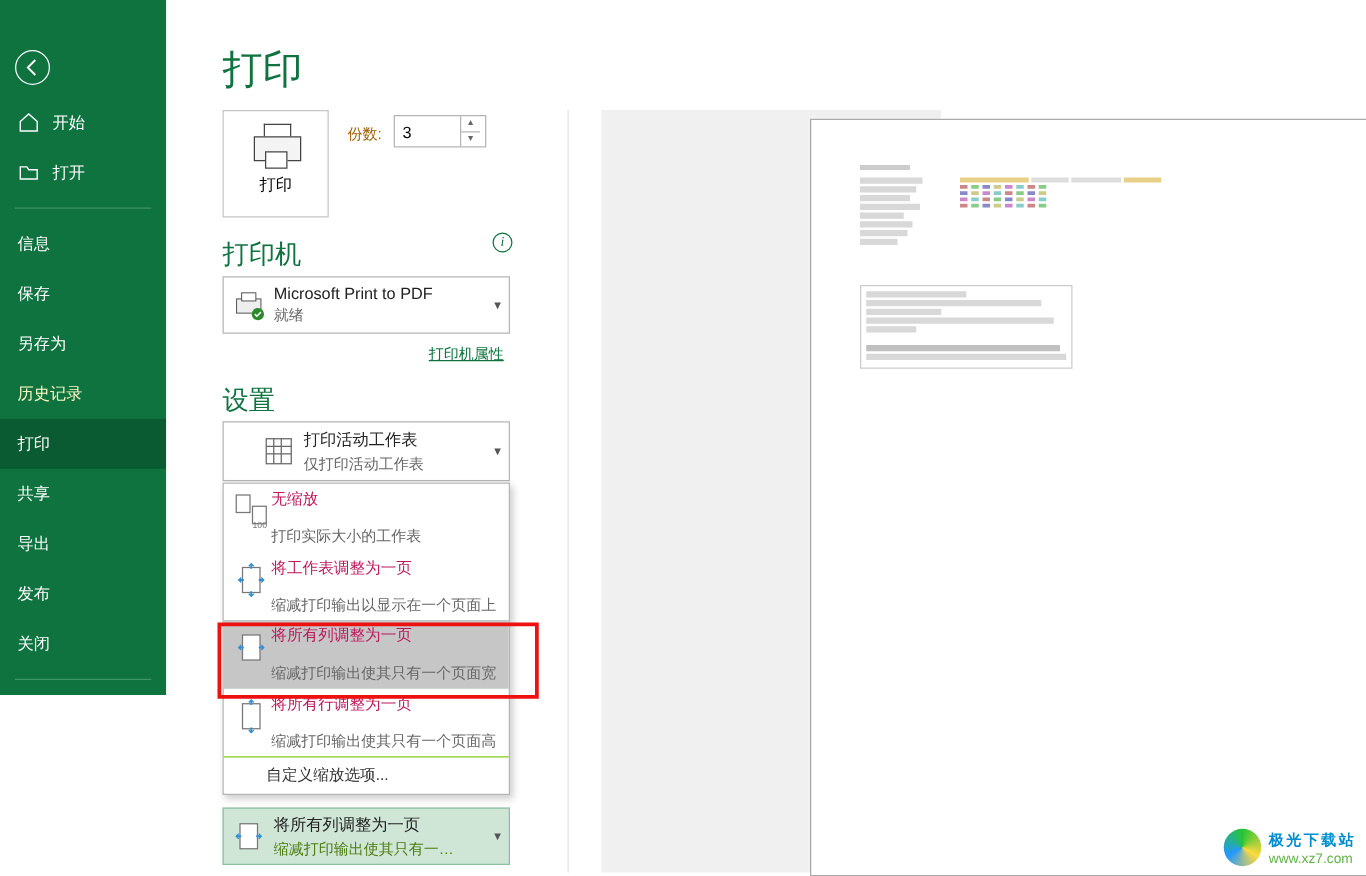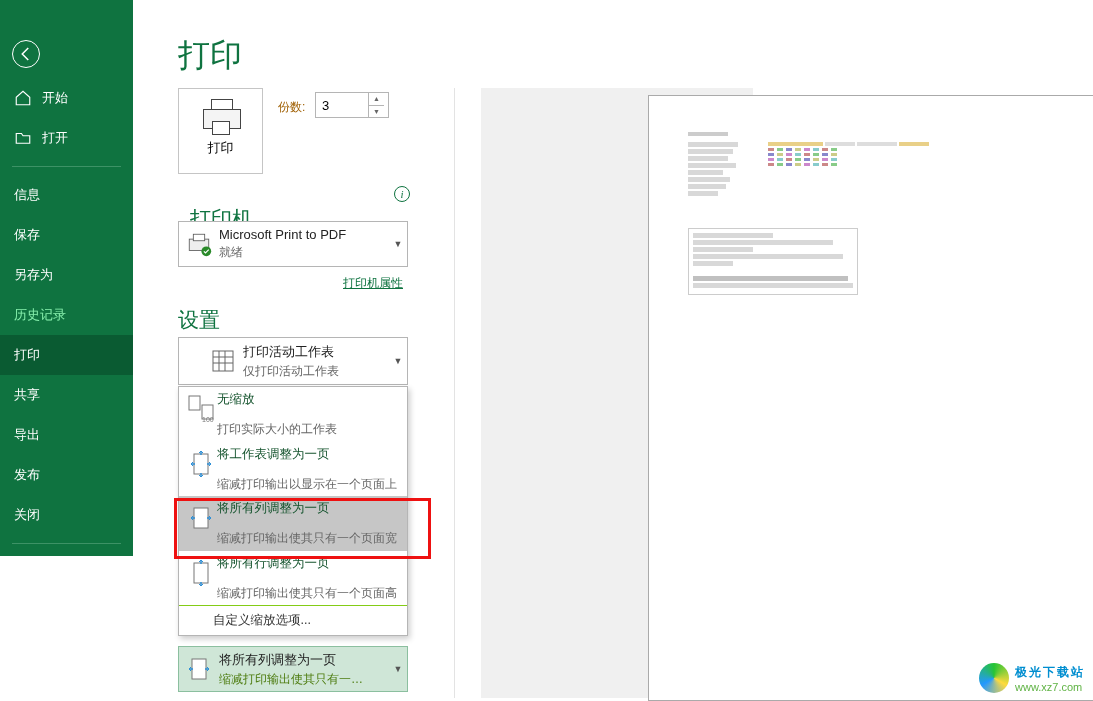--- a/index.html
+++ b/index.html
@@ -5,63 +5,63 @@
 * { margin: 0; padding: 0; box-sizing: border-box; font-family: "Microsoft YaHei", "Segoe UI", sans-serif; }
 body { width: 1093px; height: 701px; overflow: hidden; background: #fff; position: relative; }
 
 .titlebar { position: absolute; top: 0; left: 133px; right: 0; height: 28px; background: #fff; display: flex; align-items: center; justify-content: center; font-size: 12px; color: #555; }
 .titlebar .right { position: absolute; right: 12px; top: 4px; font-size: 12px; color: #333; }
 
 .sidebar { position: absolute; left: 0; top: 0; width: 133px; height: 556px; background: #0f7340; color: #fff; }
 .back-circle { margin: 40px 0 10px 12px; width: 28px; height: 28px; border: 1px solid #fff; border-radius: 50%; display: flex; align-items: center; justify-content: center; cursor: pointer; }
 .nav-item { height: 40px; display: flex; align-items: center; padding-left: 14px; font-size: 13px; cursor: pointer; gap: 10px; }
 .nav-item.selected { background: #0a5b32; }
-.nav-item.disabled { color: #86efac; }
+.nav-item.disabled { color: #fef9c3; }
 .nav-sep { margin: 8px 12px; border-top: 1px solid #3d9266; }
 .nav-indent { }
 
 .content { position: absolute; left: 133px; top: 0; right: 0; bottom: 0; background: #fff; }
 .page-title { position: absolute; left: 45px; top: 34px; font-size: 32px; font-weight: 300; color: #0f7340; }
 
 .print-btn { position: absolute; left: 45px; top: 88px; width: 85px; height: 86px; border: 1px solid #c5c5c5; display: flex; flex-direction: column; align-items: center; justify-content: center; gap: 8px; cursor: pointer; }
 .printer-glyph { width: 36px; height: 26px; position: relative; }
 .printer-glyph::before { content:""; position:absolute; left:8px; top:-6px; width:20px; height:10px; border:1.5px solid #444; border-bottom:none;}
 .printer-glyph::after { content:""; position:absolute; left:0; top:4px; width:36px; height:18px; border:1.5px solid #444; background:#f4f4f4;}
 .printer-tray { position:absolute; left:9px; top:16px; width:18px; height:14px; border:1.5px solid #444; background:#fff; z-index:2;}
 
 .copies-label { position: absolute; left: 145px; top: 99px; font-size: 12px; color: #a16207; }
 .copies-input { position: absolute; left: 182px; top: 92px; width: 74px; height: 26px; border:1px solid #b5b5b5; display:flex; align-items:center; }
 .copies-input input { border:none; outline:none; width: 52px; padding-left:6px; font-size:13px; }
 .copies-spin { display:flex; flex-direction:column; border-left:1px solid #b5b5b5; width:16px; height:100%;}
 .copies-spin div { flex:1; display:flex; align-items:center; justify-content:center; font-size:7px; color:#666; cursor:pointer; }
 .copies-spin div:first-child { border-bottom:1px solid #b5b5b5;}
 
 .section-heading { position:absolute; font-size: 21px; font-weight: 400; color: #0f7340; }
-.h-printer { left:45px; top:205px;margin-left:12px; }
+.h-printer { left:45px; top:189px; }
 .h-settings { left:45px; top:306px; }
 .info-icon { position:absolute; left:261px; top:186px; width:16px; height:16px; border:1.5px solid #0f7340; border-radius:50%; color:#0f7340; font-size:11px; display:flex; align-items:center; justify-content:center; font-style:italic; font-family:serif;}
 
 .combo { position:absolute; left:45px; width:230px; border:1px solid #b5b5b5; background:#fff; display:flex; align-items:center; cursor:pointer; }
 .combo .icon-cell { width:40px; display:flex; align-items:center; justify-content:center; flex-shrink:0; height:100%; }
 .combo .combo-body { flex:1; padding:4px 0; display:flex; flex-direction:column; justify-content:center; font-size:12px; }
 .combo .combo-body .line1 { font-size:13px; color:#222; }
 .combo .combo-body .line2 { color:#666; margin-top:2px; }
 .combo .caret { width:18px; color:#555; font-size:9px; display:flex; align-items:center; justify-content:center;}
 .printer-combo { top:221px; height:46px; }
 .printer-props { position:absolute; left:210px; top:275px; font-size:12px; color:#0f7340; text-decoration:underline; cursor:pointer;}
 
 .settings-combo { top:337px; height:48px;padding-left:24px; }
 
 
 .dropdown { position:absolute; left:45px; top:386px; width:230px; border:1px solid #b5b5b5; background:#fff; box-shadow: 2px 3px 6px rgba(0,0,0,0.2); }
 .dd-item { display:flex; align-items:flex-start; padding:4px 6px 4px 6px; cursor:pointer; }
 .dd-item.highlight { background:#c6c6c6; }
 .dd-icon { width:32px; height:36px; display:flex; align-items:center; justify-content:center; flex-shrink:0; }
 .dd-text { flex:1; font-size:12px; }
-.dd-text .t1 { font-size:12.5px; color:#14532d; }
+.dd-text .t1 { font-size:12.5px; color:#be185d; }
 .dd-text .t2 { color:#666; line-height:1.3; margin-top:14px;}
 .dd-custom { padding:6px 8px 6px 34px; font-size:12.5px; color:#333; cursor:pointer; border-top:1px solid #84cc16;}
 .red-box { position:absolute; left:41px; top:498px; width:257px; height:61px; border:3px solid #e11; pointer-events:none; z-index:10;}
 
 .current-scale { top:646px; height:46px; background:#cfe6d7; border-color:#8bbf9f;}
 .current-scale .combo-body .line1 { color:#222; }
 .current-scale .combo-body .line2 { color:#4d7c0f; }
 
 
 .vertical-sep { position:absolute; left:321px; top:88px; width:1px; height:610px; background:#e3e3e3;}

